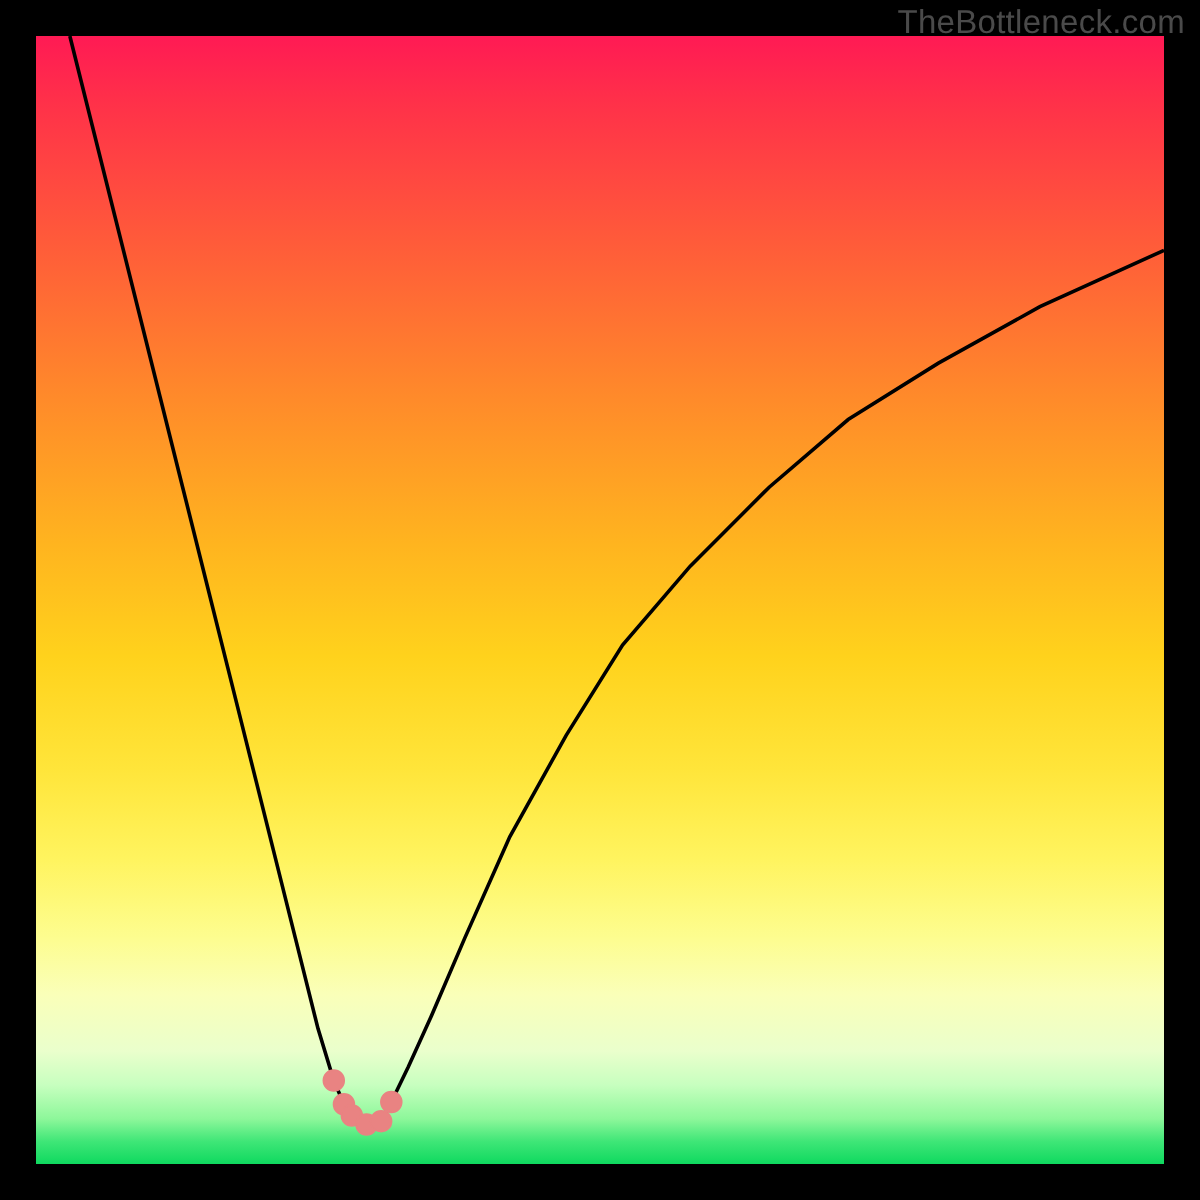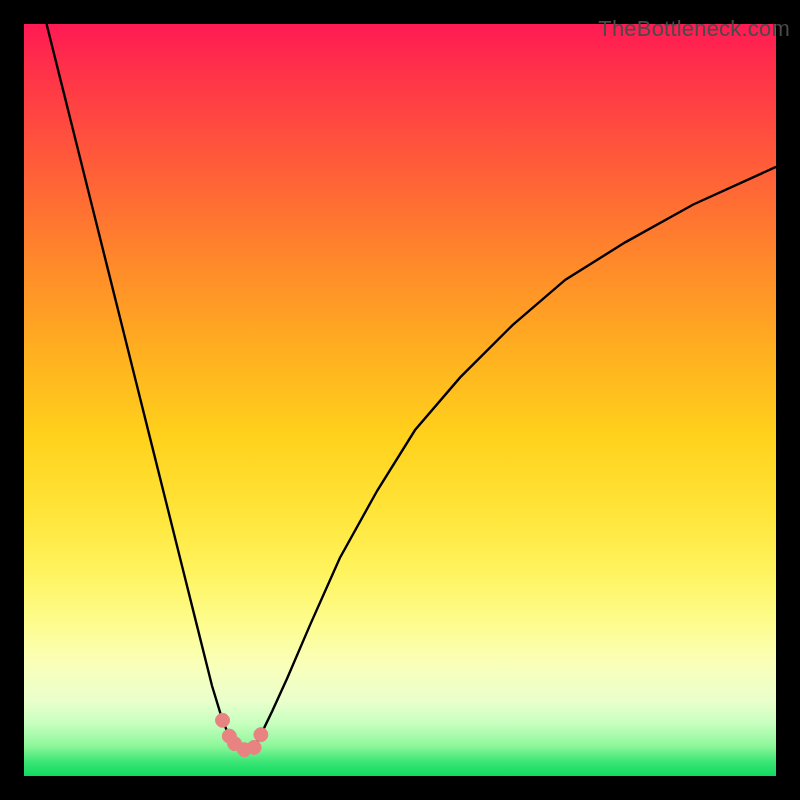--- a/index.html
+++ b/index.html
@@ -29,21 +29,21 @@
       #fdfd90 80%,
       #faffb9 85%,
       #eaffcc 90%,
       #c7ffbf 93%,
       #8df79a 96%,
       #3fe677 98%,
       #0fd95f 100%);
   }
   .watermark {
     position: absolute;
-    top: 16px;
+    top: 2px;
     right: 10px;
     color: #4a4a4a;
     font-size: 22px;
     font-weight: 500;
     letter-spacing: 0.2px;
     z-index: 10;
     margin-left: 28px;
   }
   svg.curve {
     position: absolute;

